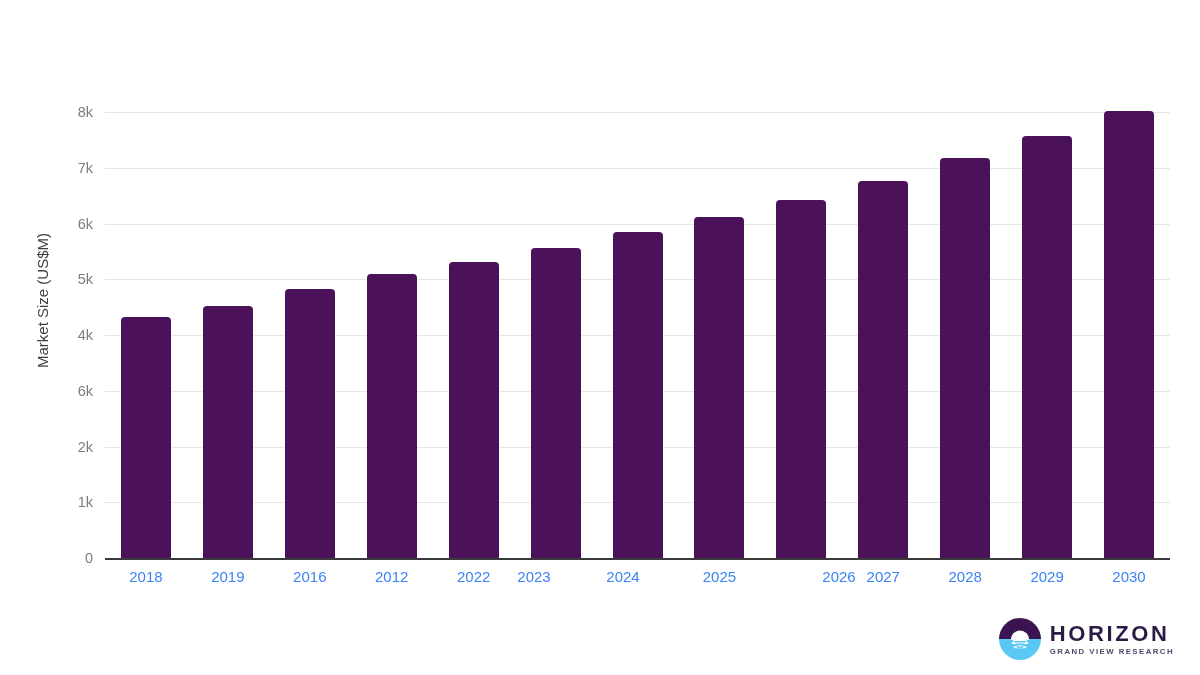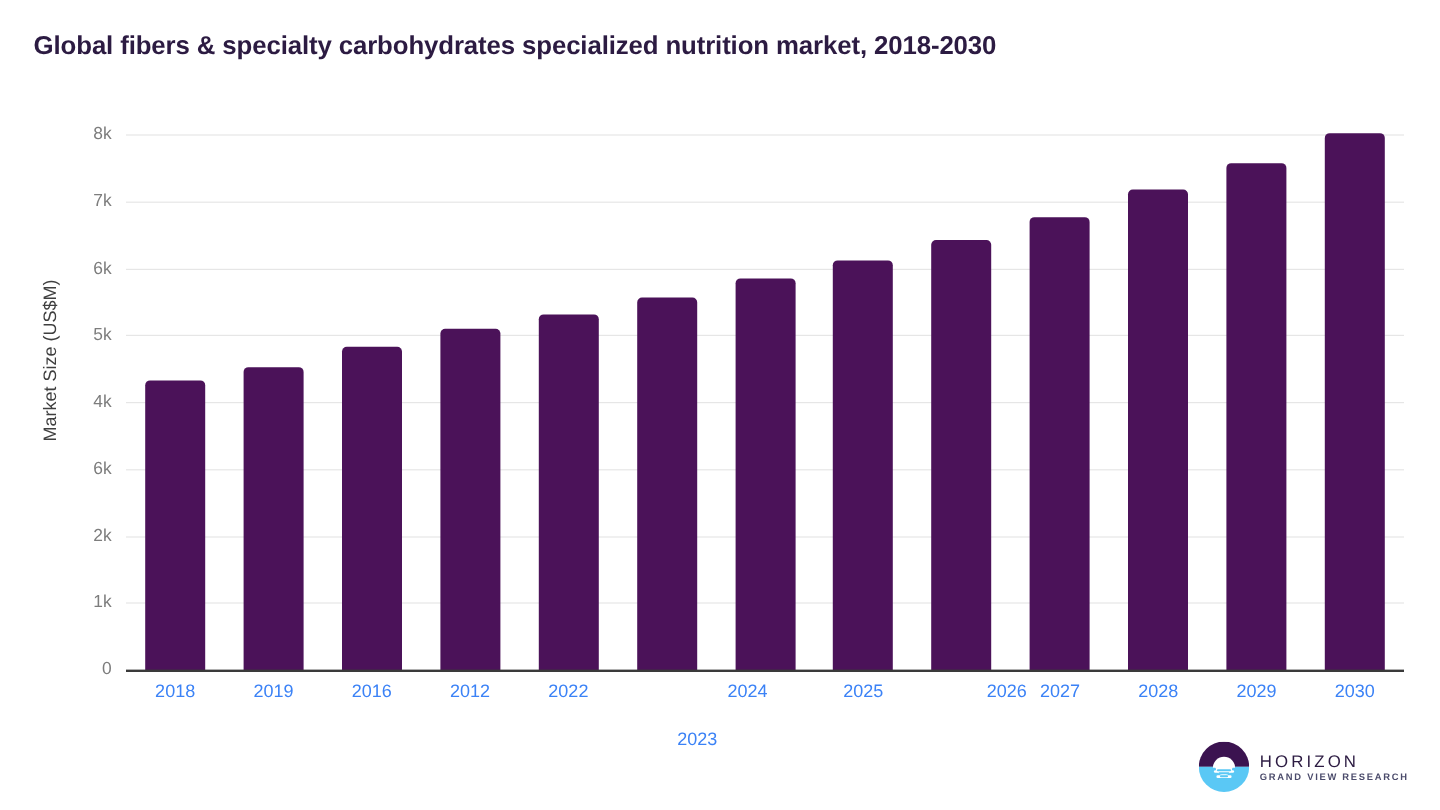--- a/index.html
+++ b/index.html
@@ -141,39 +141,38 @@
     height: 42px;
     flex: none;
   }
   #logo-text {
     display: flex;
     flex-direction: column;
     justify-content: center;
     line-height: 1;
   }
   #logo-wordmark {
-    font-size: 14px;
-    font-weight: normal;
+    font-size: 22px;
+    font-weight: bold;
     color: #2c1b42;
     letter-spacing: 2.6px;
   }
   #logo-tagline {
     font-size: 7.8px;
     font-weight: bold;
     color: #4b4b6b;
     letter-spacing: 1.45px;
     margin-top: 3px;
   }
 </style>
 </head>
 <body>
 
 <div id="page">
 
-  <div id="chart-title">Global fibers &amp; specialty carbohydrates specialized nutrition market, 2018-2030</div>
 
   <div id="plot-area">
     <div id="gridlines">
         <div class="gridline" style="top: 390.25px;"></div>
         <div class="gridline" style="top: 334.5px;"></div>
         <div class="gridline" style="top: 278.75px;"></div>
         <div class="gridline" style="top: 223px;"></div>
         <div class="gridline" style="top: 167.25px;"></div>
         <div class="gridline" style="top: 111.5px;"></div>
         <div class="gridline" style="top: 55.75px;"></div>
@@ -212,21 +211,21 @@
     </div>
 
   <div id="y-axis-title">Market Size (US$M)</div>
 
   <div id="x-tick-labels">
       <div class="xtick-label" style="left: 40.9615px;">2018</div>
       <div class="xtick-label" style="left: 122.885px;">2019</div>
       <div class="xtick-label" style="left: 204.808px;">2016</div>
       <div class="xtick-label" style="left: 286.731px;">2012</div>
       <div class="xtick-label" style="left: 368.654px;">2022</div>
-      <div class="xtick-label" style="left: 476px; margin-top: 40px;">2023</div>
+      <div class="xtick-label" style="left: 429px;">2023</div>
       <div class="xtick-label" style="left: 518px;">2024</div>
       <div class="xtick-label" style="left: 614.423px;">2025</div>
       <div class="xtick-label" style="left: 734px;">2026</div>
       <div class="xtick-label" style="left: 778.269px;">2027</div>
       <div class="xtick-label" style="left: 860.192px;">2028</div>
       <div class="xtick-label" style="left: 942.115px;">2029</div>
       <div class="xtick-label" style="left: 1024.04px;">2030</div>
     </div>
 
 

